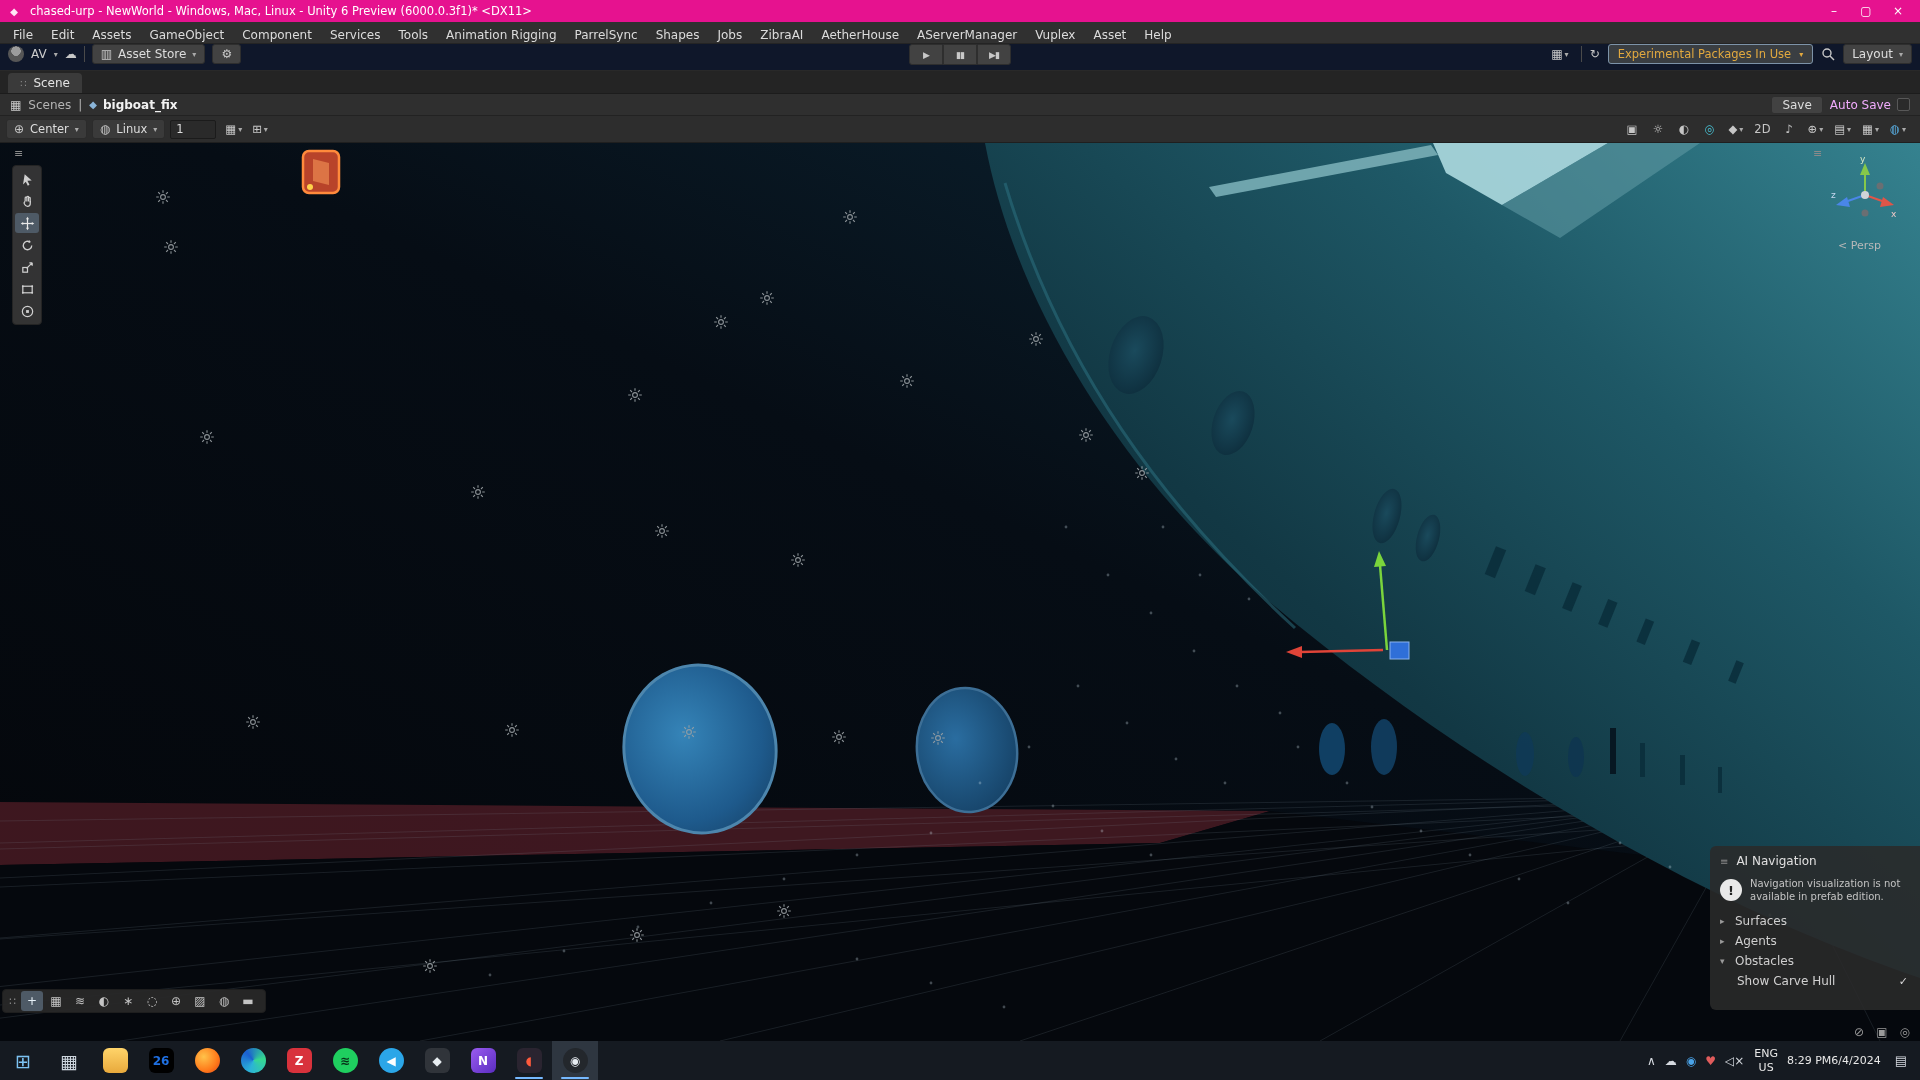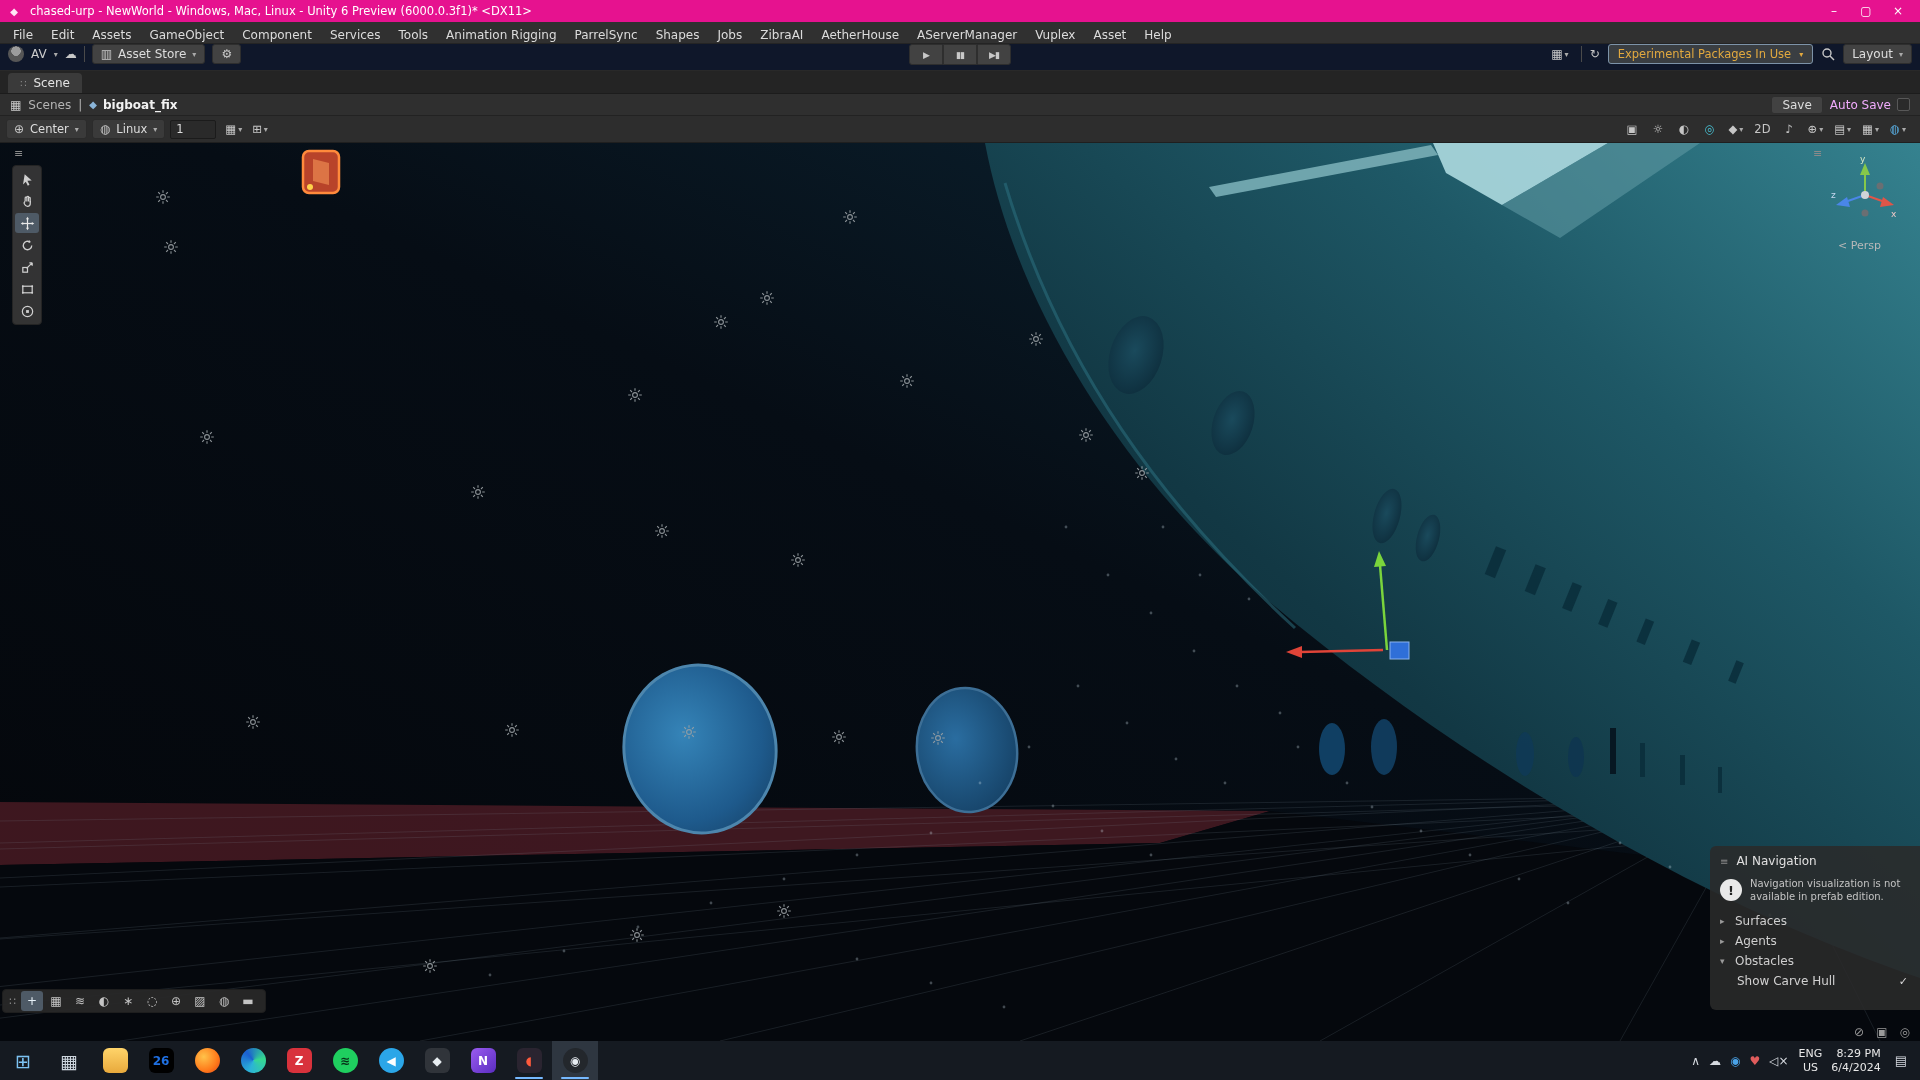--- a/index.html
+++ b/index.html
@@ -78,21 +78,21 @@
 .tb-apps{display:flex;height:39px}
 .tb-cell{width:46px;height:39px;display:flex;align-items:center;justify-content:center;position:relative}
 .tb-cell.focused{background:#2e3640}
 .tb-underline{position:absolute;bottom:1px;left:9px;right:9px;height:2px;background:#76b9ff;border-radius:1px}
 .tb-ic{width:25px;height:25px;display:flex;align-items:center;justify-content:center;font-size:12px;font-weight:bold;border-radius:6px}
 .tb-ic.round{border-radius:50%}
 .tb-ic.flat{background:none!important;font-size:19px;font-weight:normal}
 .tb-tray-wrap{margin-left:auto;display:flex;align-items:center;gap:9px;padding-right:8px}
 .tray-ic{color:#d6dae0;font-size:12px;padding:0 1px}
 .tb-lang{display:flex;flex-direction:column;align-items:center;font-size:11px;color:#e8e8e8;line-height:1.25}
-.tb-clock{display:flex;flex-direction:column;align-items:flex-end;font-size:11px;color:#e8e8e8;line-height:1.25}
+.tb-clock{display:flex;flex-direction:row;align-items:flex-end;font-size:11px;color:#e8e8e8;line-height:1.25}
 .tb-action{color:#d6dae0;font-size:13px;padding:0 5px}
 </style>
 </head>
 <body>
 
 <div class="titlebar">
   <span class="app-ico">◆</span>
   <span class="title">chased-urp - NewWorld - Windows, Mac, Linux - Unity 6 Preview (6000.0.3f1)* &lt;DX11&gt;</span>
   <span class="spacer"></span>
   <span class="win-ctl">–</span>

